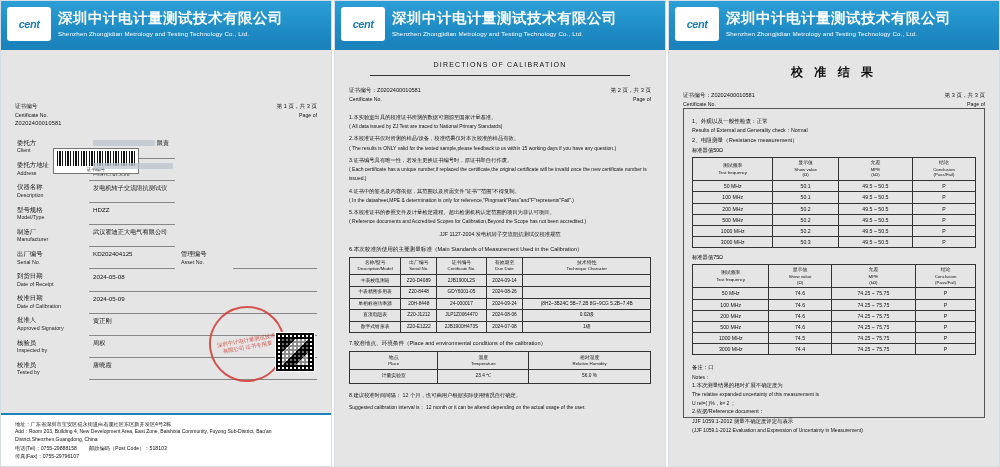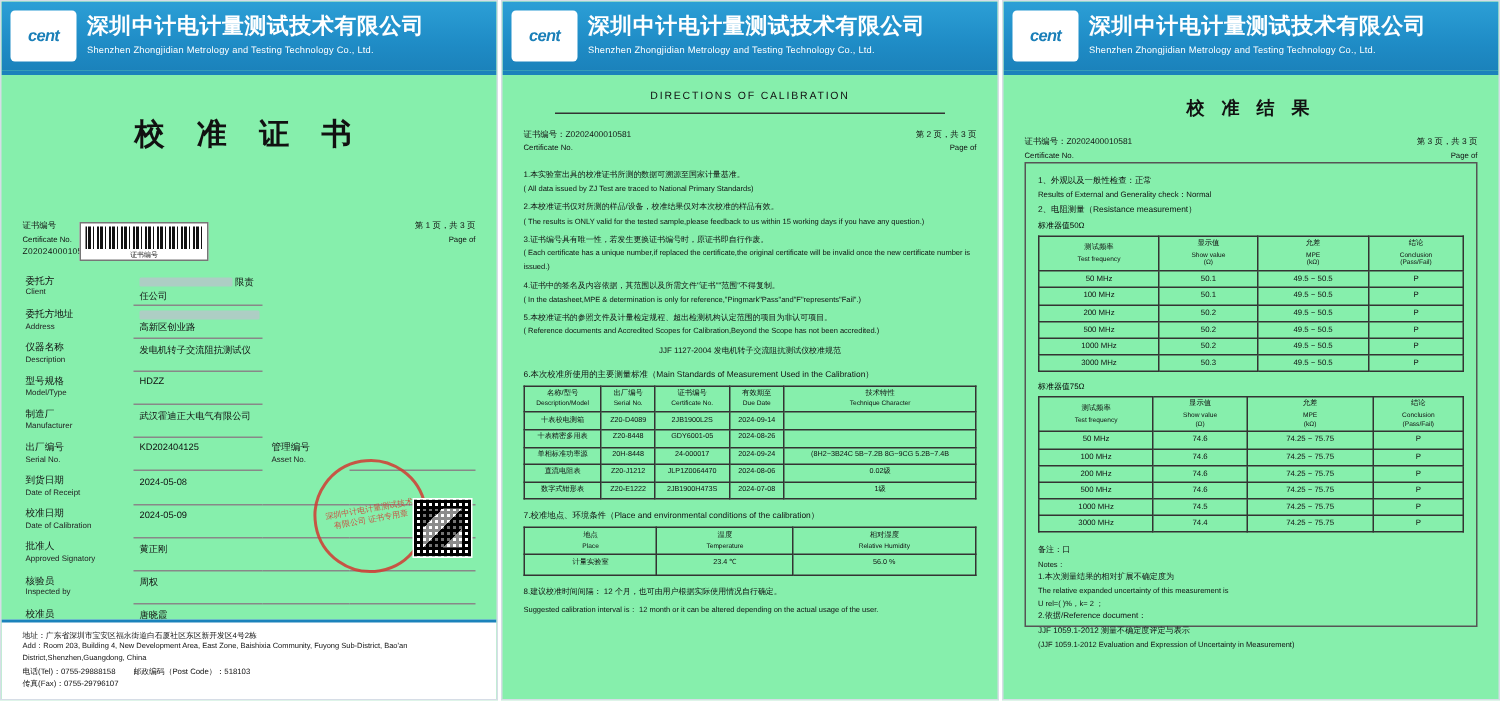--- a/index.html
+++ b/index.html
@@ -11,21 +11,21 @@
   }
   .sheet-row {
     display: flex;
     width: 1000px; height: 467px;
     gap: 2px;
     background: #fff;
   }
   .page {
     position: relative;
     width: 332px; height: 467px;
-    background: #86efac;
+    background: #e5e5e5;
     border: 1px solid #d6dde6;
     overflow: hidden;
   }
   
   .hdr {
     position: relative;
     height: 46px;
     background: linear-gradient(180deg,#2c9fd6 0%, #1f8cc6 60%, #1b82bb 100%);
     display: flex;
     align-items: center;
@@ -281,21 +281,20 @@
         <span class="logo-txt">cent</span>
       </div>
       <div class="hdr-texts">
         <div class="hdr-cn">深圳中计电计量测试技术有限公司</div>
         <div class="hdr-en">Shenzhen Zhongjidian Metrology and Testing Technology Co., Ltd.</div>
       </div>
     </div>
     <div class="hdr-rule"></div>
 
     <div class="body">
-      <div class="title-cn">校 准 证 书</div>
 
       <div class="barcode-box">
         <div class="barcode"></div>
         <div class="barcode-cap">证书编号</div>
       </div>
 
       <div class="meta-row" style="margin-top:44px;">
         <div class="meta-col">
           <div class="meta-cn">证书编号</div>
           <div class="meta-en">Certificate No.</div>

